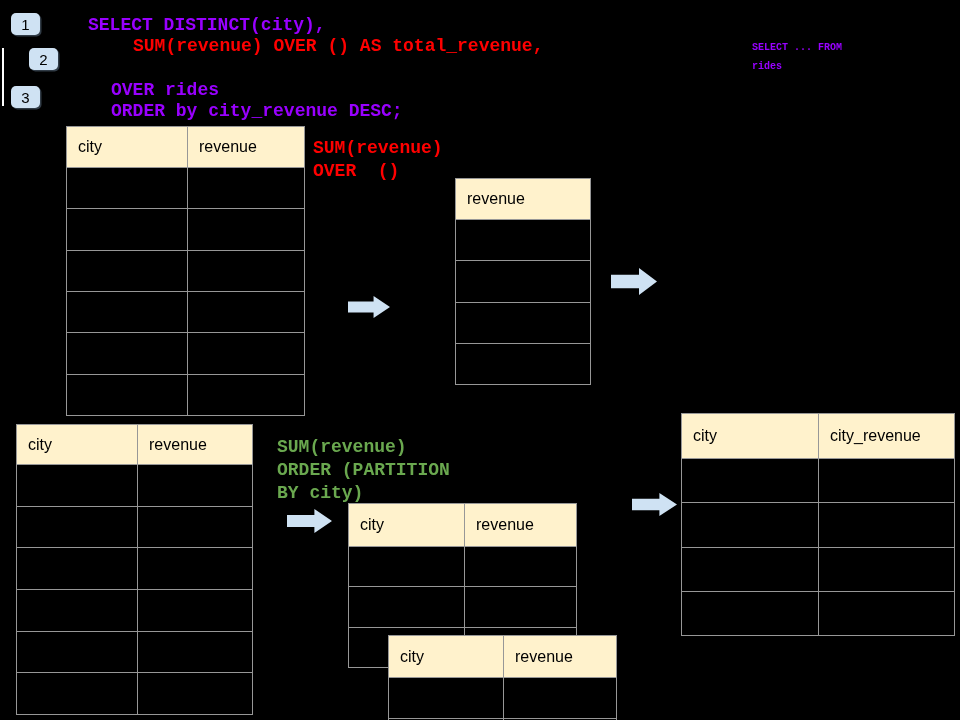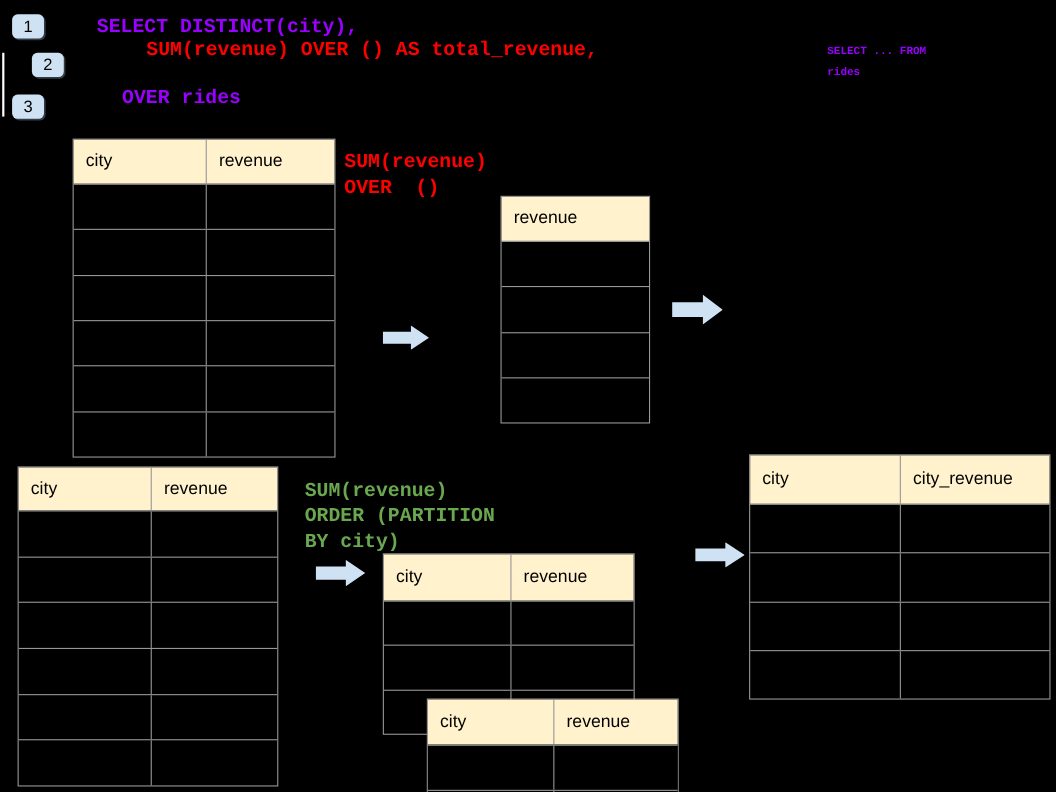--- a/index.html
+++ b/index.html
@@ -97,20 +97,21 @@
 <div id="canvas">
 
   <div class="badge" id="badge-1">1</div>
   <div class="badge" id="badge-2">2</div>
   <div class="badge" id="badge-3">3</div>
   <div class="edge-line"></div>
 
   <div class="code code-main cl2 red">SUM(revenue) OVER () AS total_revenue,</div>
   <div class="code code-main cl1 purple">SELECT DISTINCT(city),</div>
   <div class="code code-main cl4 purple">OVER rides</div>
+  <div class="code code-main cl5 purple">ORDER by city_revenue DESC;</div>
 
   <div class="code side-note"><span>SELECT ... FROM</span><br><span>rides</span></div>
 
   <div class="code annot annot-total"><span>SUM(revenue)</span><br><span>OVER  ()</span></div>
 
   <div class="code annot annot-partition"><span>SUM(revenue)</span><br><span>ORDER (PARTITION</span><br><span>BY city)</span></div>
 
   <div class="tbl" id="tbl-source-top">
       <div class="thead">
         <div class="th">city</div>

